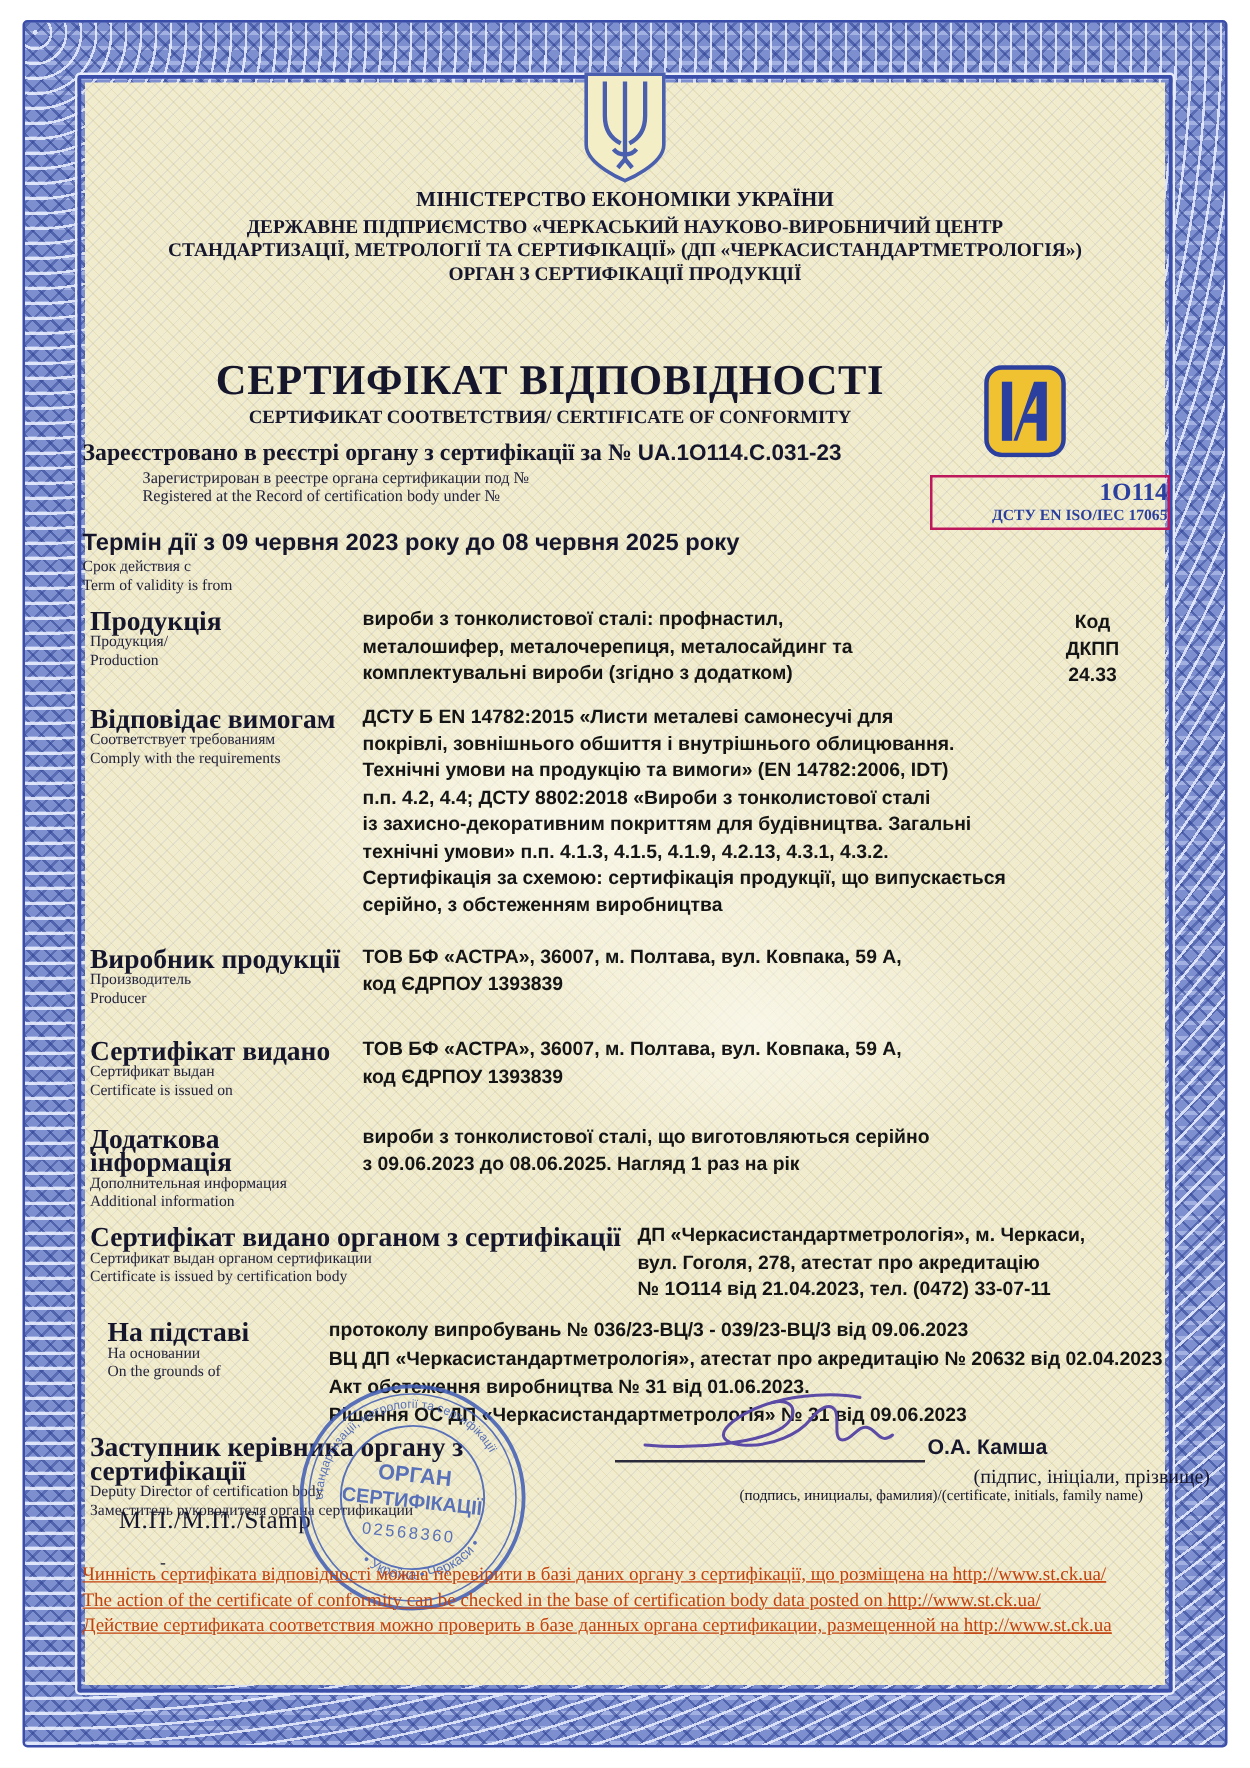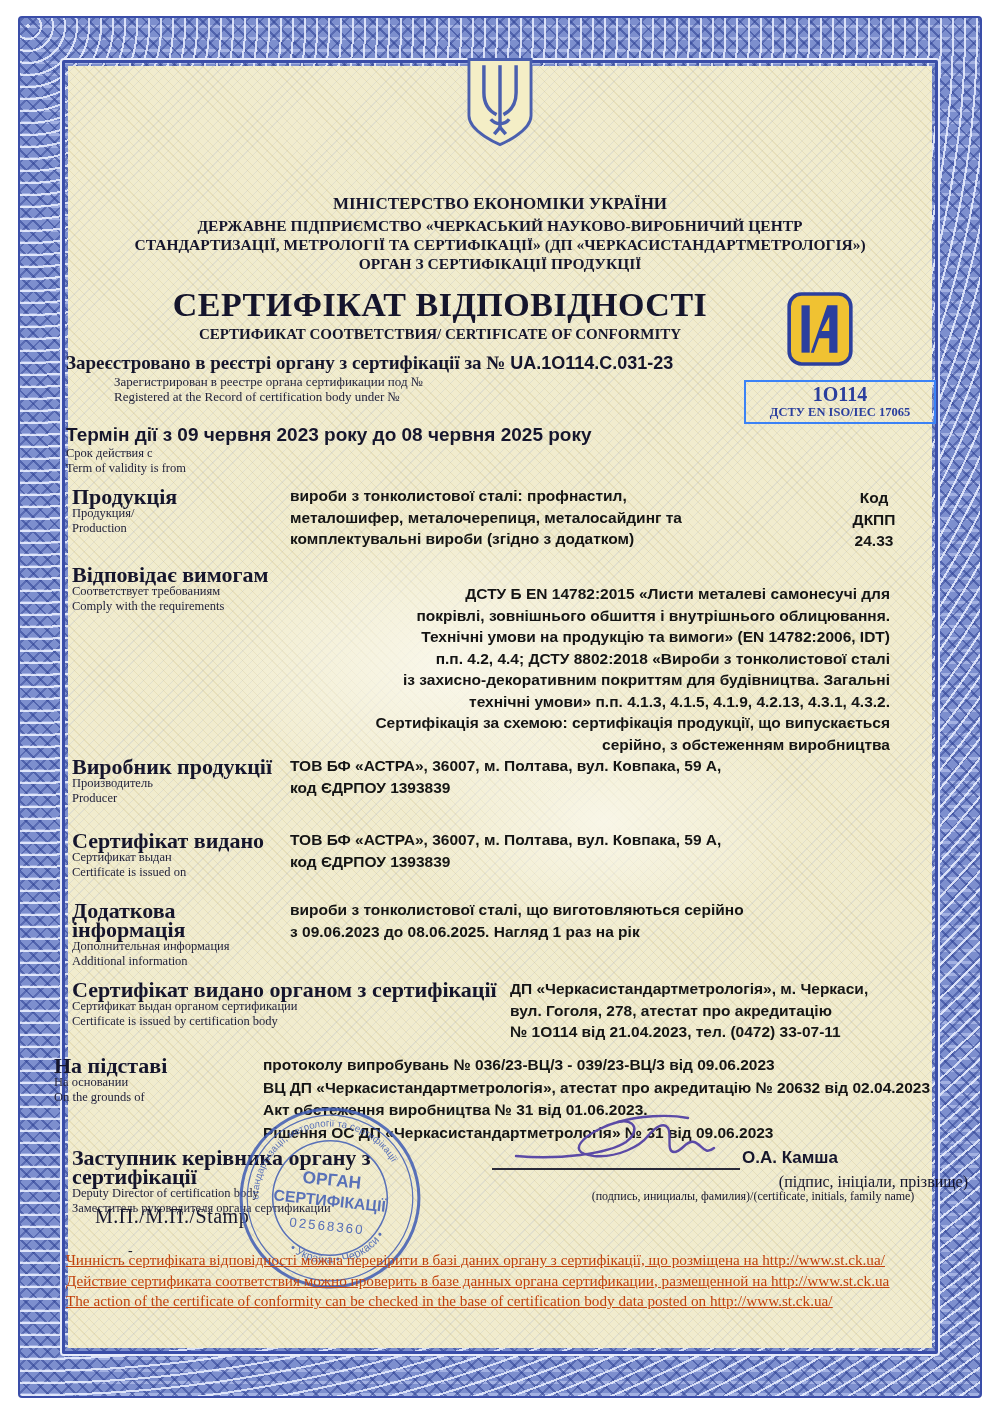--- a/index.html
+++ b/index.html
@@ -23,30 +23,30 @@
       radial-gradient(ellipse 340px 210px at 44% 47%, rgba(250,248,236,.95), rgba(250,248,236,0) 70%),
       radial-gradient(ellipse 280px 170px at 62% 59%, rgba(250,248,236,.85), rgba(250,248,236,0) 70%),
       repeating-linear-gradient(45deg, rgba(171,146,64,.14) 0 1px, rgba(171,146,64,0) 1px 7px),
       repeating-linear-gradient(-45deg, rgba(118,138,200,.13) 0 1px, rgba(118,138,200,0) 1px 7px);}
   .abs{position:absolute;}
   .serif{font-family:"Liberation Serif", serif;}
   .sans{font-family:"Liberation Sans", sans-serif;}
   .center{text-align:center;}
   .pre{white-space:pre-line;}
   
-  .ministry{left:95px;top:150px;width:810px;font-weight:bold;line-height:19px;margin-top:44px;}
+  .ministry{left:95px;top:150px;width:810px;font-weight:bold;line-height:19px;}
   .ministry .l1{font-size:17px;margin-bottom:3px;}
   .ministry .l2{font-size:15.5px;}
   
   .title-main{left:80px;top:286px;width:720px;font-size:34px;font-weight:bold;letter-spacing:.5px;}
   .title-sub{left:80px;top:326px;width:720px;font-size:15px;font-weight:bold;}
   
   .na-mark{left:787px;top:292px;width:66px;height:74px;}
-  .na-box{left:744px;top:380px;width:192px;height:44px;border:2px solid #3b82f6;
-    color:#2b3f9e;text-align:center;box-sizing:border-box;padding-top:2px;}
+  .na-box{left:744px;top:380px;width:192px;height:44px;border:2px solid #be185d;
+    color:#2b3f9e;text-align:right;box-sizing:border-box;padding-top:2px;}
   .na-box .c{font-size:20px;font-weight:bold;line-height:21px;}
   .na-box .s{font-size:12.5px;font-weight:bold;line-height:14px;}
   
   .reg{left:66px;top:352px;width:720px;}
   .reg .big{font-size:19px;font-weight:bold;}
   .reg .big .num{font-family:"Liberation Sans", sans-serif;font-size:18px;}
   .small-sub{font-size:13px;line-height:15px;color:#23233c;margin-left:48px;}
   .validity{left:66px;top:424px;width:720px;}
   .validity .big{font-family:Liberation Sans, sans-serif;font-size:19px;font-weight:bold;}
   
@@ -134,21 +134,21 @@
     <div>Код</div>
     <div>ДКПП</div>
     <div>24.33</div>
   </div>
 
   <div class="abs labelcol" style="top:565px;">
     <div class="lbl">Відповідає вимогам</div>
     <div class="sub">Соответствует требованиям</div>
     <div class="sub">Comply with the requirements</div>
   </div>
-  <div class="abs valuecol val pre" style="top:583px;width:600px;text-align:right;">ДСТУ Б EN 14782:2015 «Листи металеві самонесучі для
+  <div class="abs valuecol val pre" style="top:563px;width:600px;">ДСТУ Б EN 14782:2015 «Листи металеві самонесучі для
 покрівлі, зовнішнього обшиття і внутрішнього облицювання.
 Технічні умови на продукцію та вимоги» (EN 14782:2006, IDT)
 п.п. 4.2, 4.4; ДСТУ 8802:2018 «Вироби з тонколистової сталі
 із захисно-декоративним покриттям для будівництва. Загальні
 технічні умови» п.п. 4.1.3, 4.1.5, 4.1.9, 4.2.13, 4.3.1, 4.3.2.
 Сертифікація за схемою: сертифікація продукції, що випускається
 серійно, з обстеженням виробництва</div>
 
   <div class="abs labelcol" style="top:757px;">
     <div class="lbl">Виробник продукції</div>
@@ -176,21 +176,21 @@
 
   <div class="abs" style="left:72px;top:980px;width:430px;">
     <div class="lbl">Сертифікат видано органом з сертифікації</div>
     <div class="sub">Сертификат выдан органом сертификации</div>
     <div class="sub">Certificate is issued by certification body</div>
   </div>
   <div class="abs val pre" style="left:510px;top:978px;width:430px;">ДП «Черкасистандартметрологія», м. Черкаси,
 вул. Гоголя, 278, атестат про акредитацію
 № 1О114 від 21.04.2023, тел. (0472) 33-07-11</div>
 
-  <div class="abs" style="left:54px;top:1056px;width:185px;">
+  <div class="abs" style="left:86px;top:1056px;width:185px;">
     <div class="lbl">На підставі</div>
     <div class="sub">На основании</div>
     <div class="sub">On the grounds of</div>
   </div>
   <div class="abs val" style="left:263px;top:1054px;width:690px;line-height:22.5px;">
     <div>протоколу випробувань № 036/23-ВЦ/3 - 039/23-ВЦ/3 від 09.06.2023</div>
     <div>ВЦ ДП «Черкасистандартметрологія», атестат про акредитацію № 20632 від 02.04.2023</div>
     <div>Акт обстеження виробництва № 31 від 01.06.2023.</div>
     <div>Рішення ОС ДП «Черкасистандартметрологія» № 31 від 09.06.2023</div>
   </div>
@@ -234,16 +234,16 @@
     </text>
     <g transform="rotate(18 92 92)" fill="#3f5cb5" text-anchor="middle" font-family="Liberation Sans, sans-serif">
       <text x="92" y="80" font-size="17" font-weight="bold">ОРГАН</text>
       <text x="92" y="100" font-size="15.5" font-weight="bold">СЕРТИФІКАЦІЇ</text>
       <text x="92" y="124" font-size="13" letter-spacing="2">02568360</text>
     </g>
   </svg>
 
   <div class="abs footer serif">
     <div><span>Чинність сертифіката відповідності можна перевірити в базі даних органу з сертифікації, що розміщена на </span><span class="url">http://www.st.ck.ua/</span></div>
+    <div><span>The action of the certificate of conformity can be checked in the base of certification body data posted on </span><span class="url">http://www.st.ck.ua/</span></div>
     <div><span>Действие сертификата соответствия можно проверить в базе данных органа сертификации, размещенной на </span><span class="url">http://www.st.ck.ua</span></div>
-    <div><span>The action of the certificate of conformity can be checked in the base of certification body data posted on </span><span class="url">http://www.st.ck.ua/</span></div>
   </div>
 </div>
 
 </body></html>

